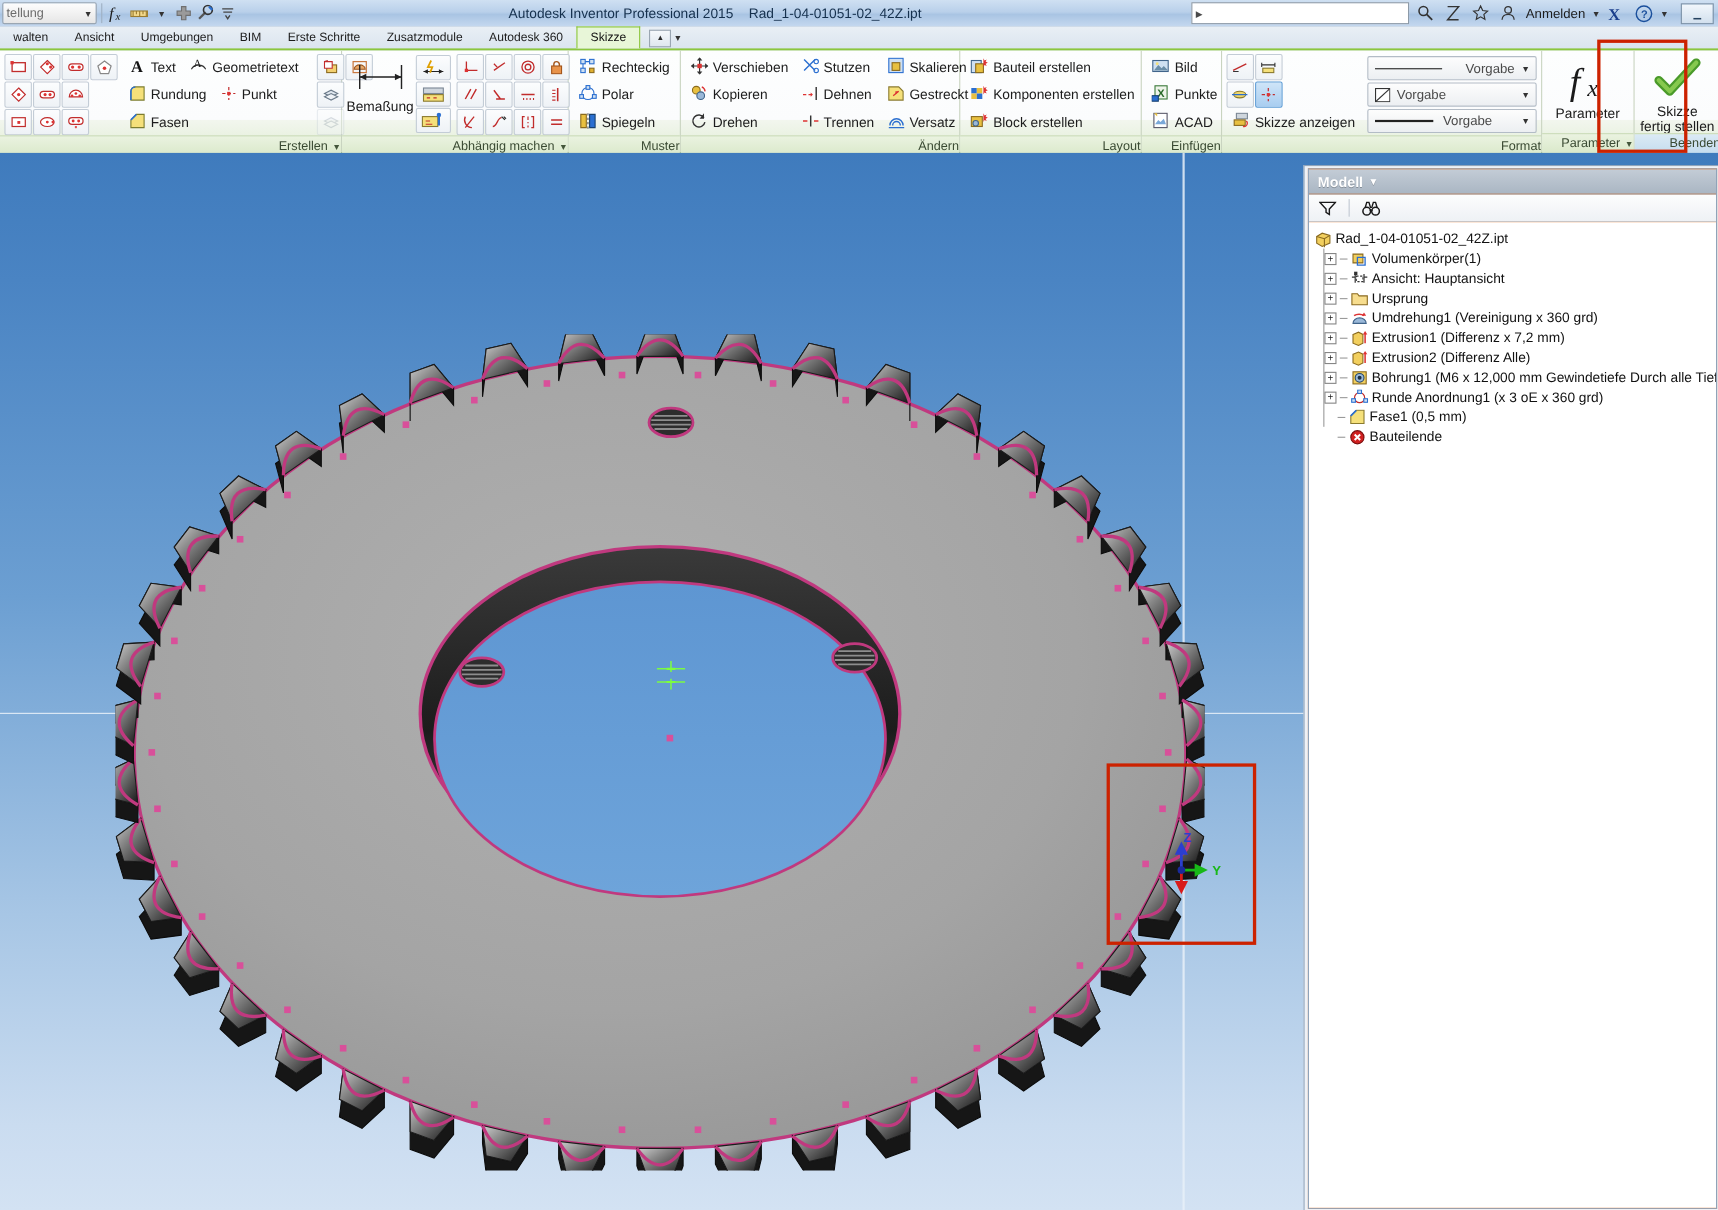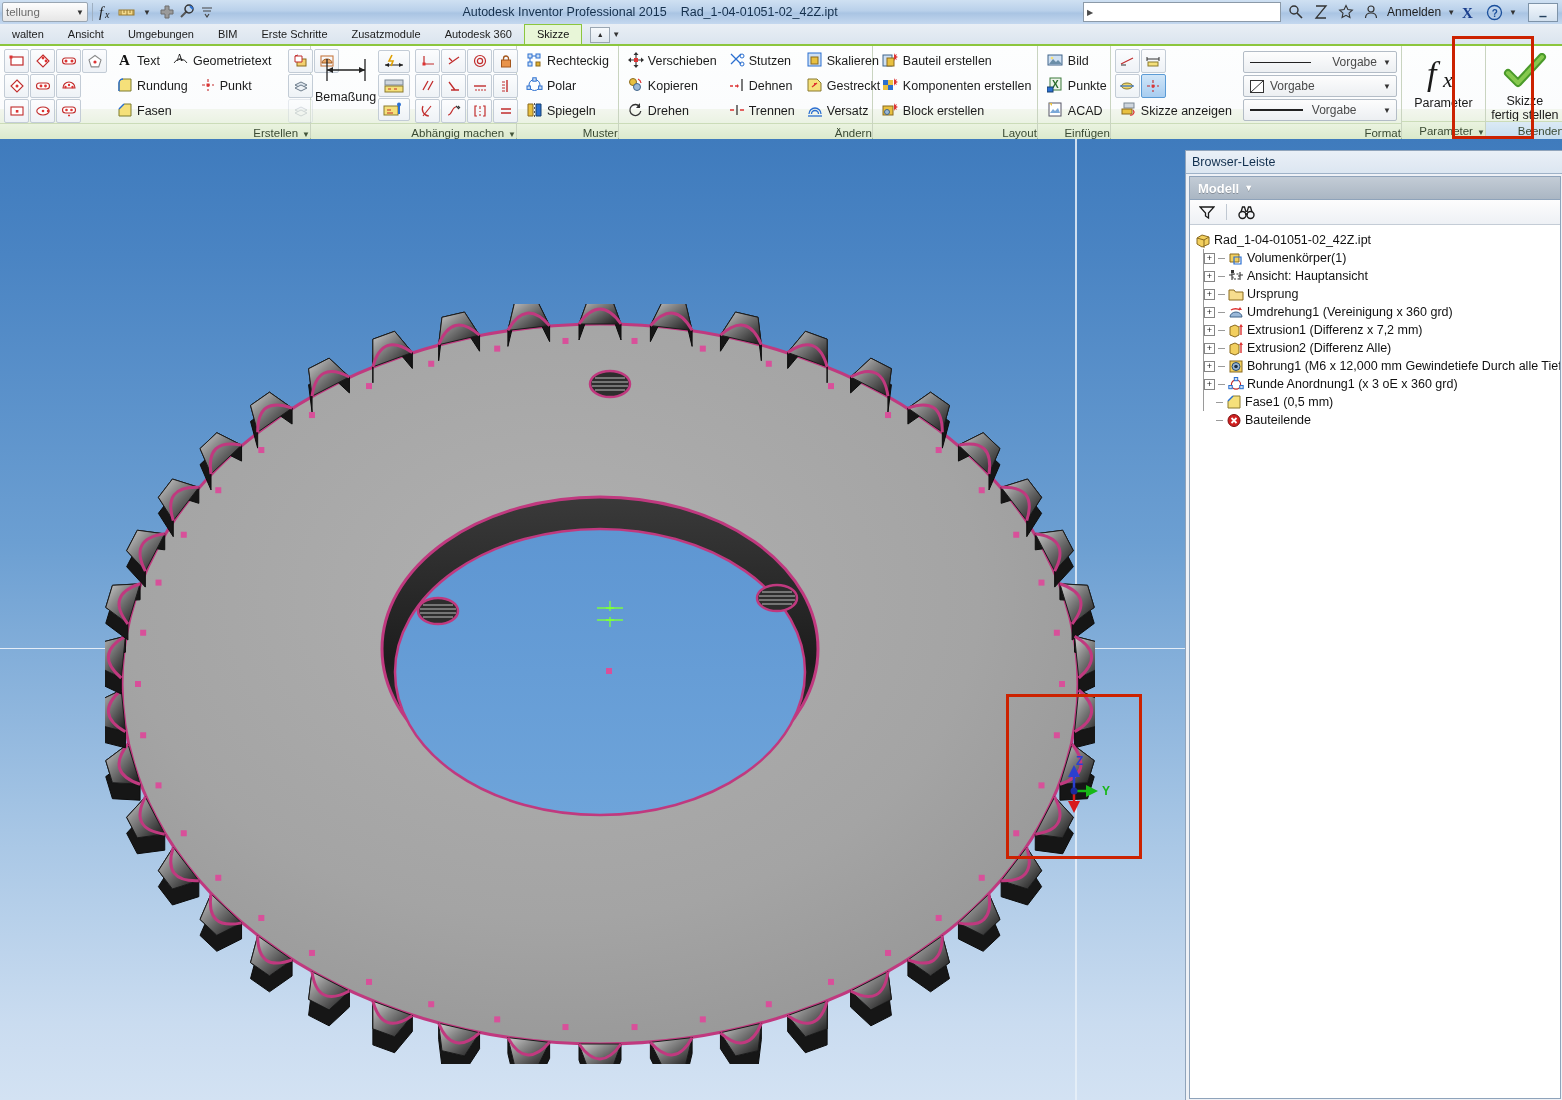--- a/index.html
+++ b/index.html
@@ -1155,21 +1155,20 @@
       <path d="M24 40h16" stroke="#18b818" stroke-width="2.5"></path>
       <path d="M48 40l-12 6v-12z" fill="#18b818"></path>
       <text x="52" y="44" font-family="Liberation Sans,sans-serif" font-size="12" fill="#18b818" font-weight="bold">Y</text>
       <path d="M24 40v12" stroke="#d81a1a" stroke-width="2.5"></path>
       <path d="M24 62l-6-12h12z" fill="#d81a1a"></path>
       <circle cx="24" cy="40" r="3.5" fill="#1a2b9c"></circle>
     </svg>
   </div>
 
   <div class="browser">
-    <div class="browser-title">Browser-Leiste</div>
     <div class="browser-inner">
       <div class="modelbar">
         <span>Modell</span>
         <span class="dd">▼</span>
       </div>
       <div class="toolrow">
         <div class="ibtn flat">
           <svg width="16" height="15" viewBox="0 0 16 15">
               <path d="M1 2h14L9.5 8v5L6.5 11V8z" fill="none" stroke="#1a1a1a" stroke-width="1.3"></path>
             </svg>

